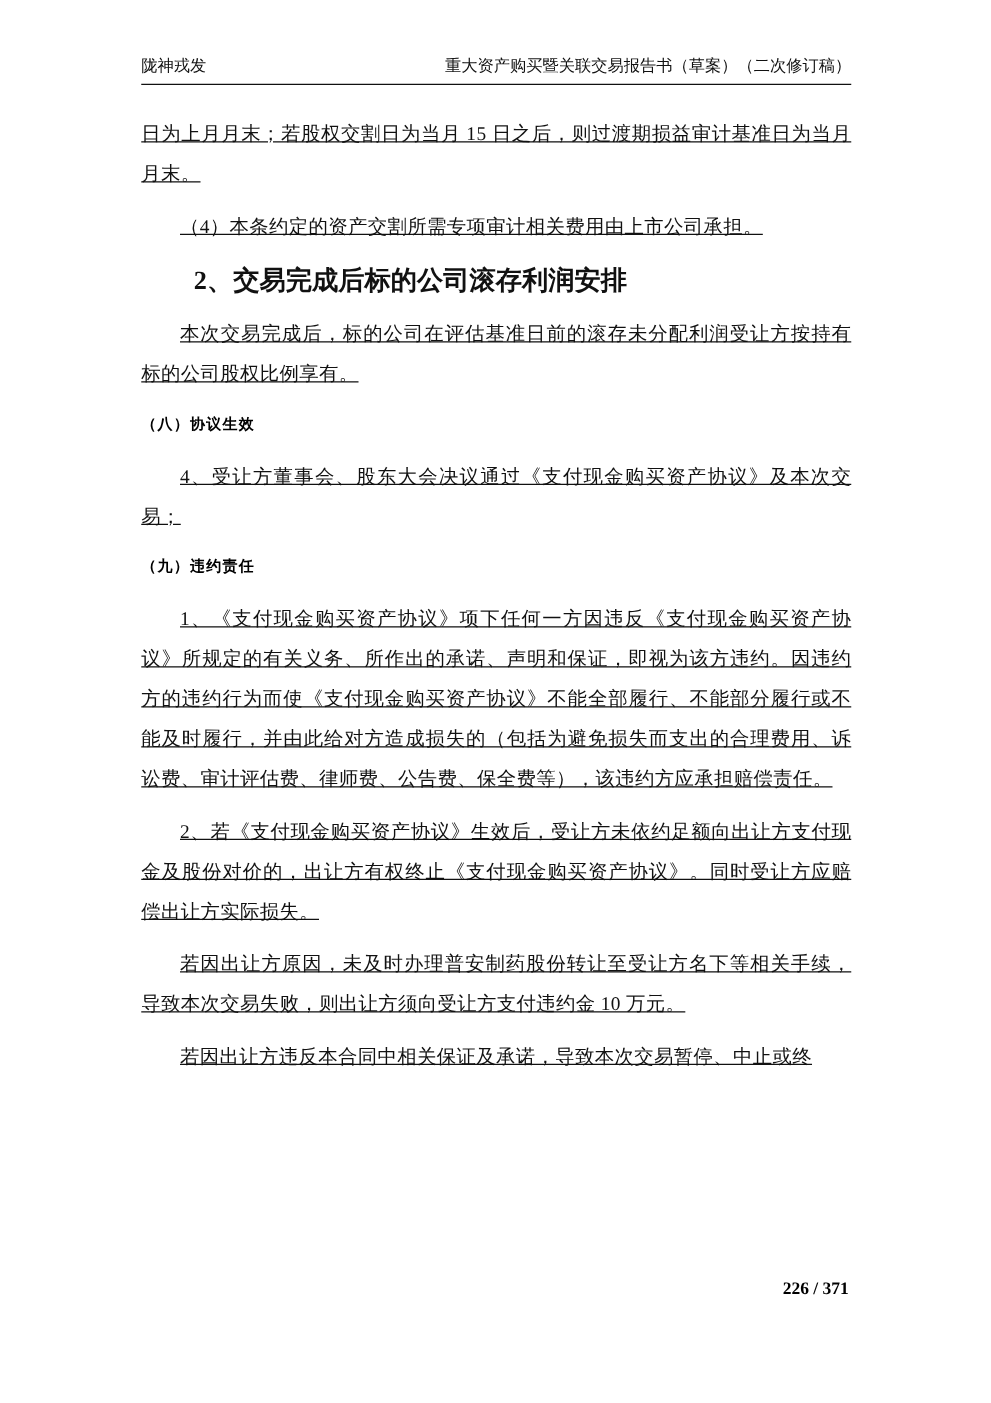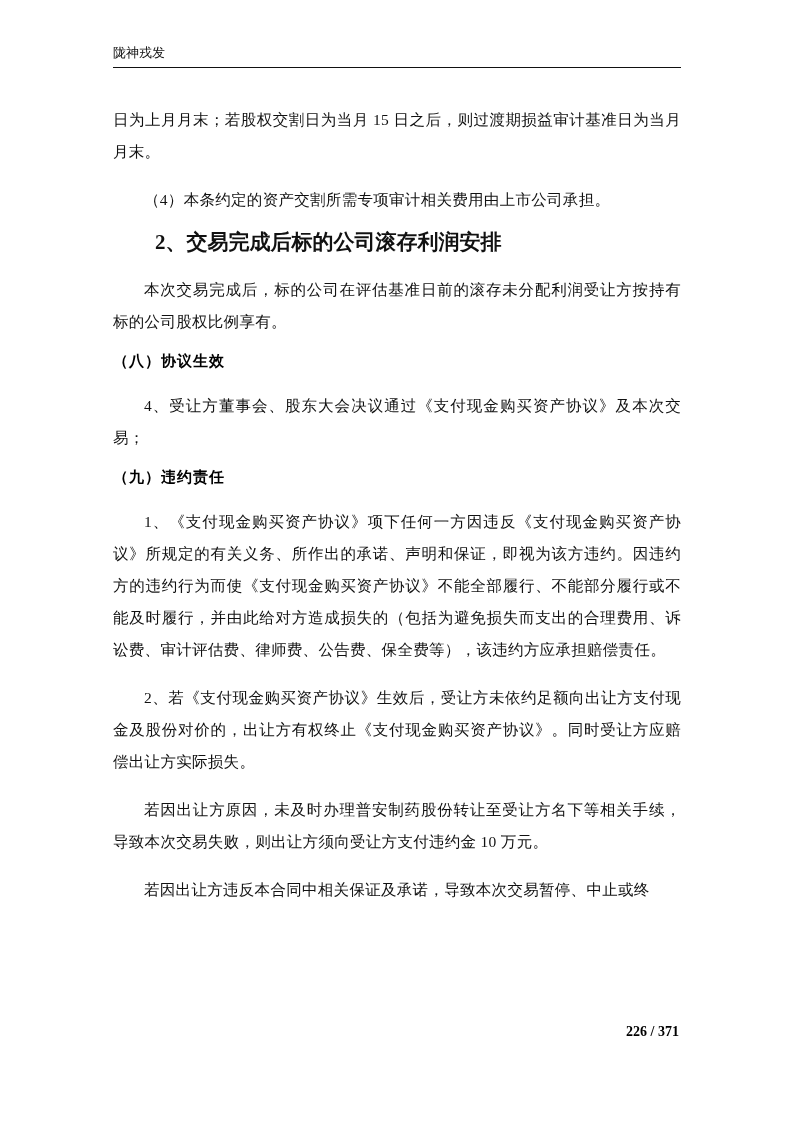--- a/index.html
+++ b/index.html
@@ -36,35 +36,36 @@
   .header .h-right { text-align: right; }
   .doc-body {
     position: absolute;
     left: 113px;
     right: 112px;
     top: 88px;
   }
   .para {
     font-size: 15.5px;
     line-height: 32px;
-    margin: 16px 0 10px 0;
+    margin: 4px 0 10px 0;
     text-align: justify;
     letter-spacing: 0.3px;
+    text-decoration: underline;
   }
   .indent { text-indent: 2em; }
   .subhead {
     font-size: 21px;
     font-weight: bold;
     line-height: 32px;
     margin: 0 0 12px 0;
     text-indent: 2em;
   }
   .sechead {
     font-family: "Liberation Sans", sans-serif;
-    font-size: 15px;
+    font-size: 12px;
     font-weight: bold;
     line-height: 26px;
     margin: 10px 0 14px 0;
     letter-spacing: 1px;
     color: #000000;
   }
   .footer {
     position: absolute;
     right: 114px;
     top: 1024px;
@@ -74,20 +75,21 @@
     color: #000000;
   }
 </style>
 </head>
 <body>
 
 <div class="page">
 
   <div class="header">
     <span class="h-left">陇神戎发</span>
+    <span class="h-right">重大资产购买暨关联交易报告书（草案）（二次修订稿）</span>
   </div>
 
   <div class="doc-body">
     <p class="para">日为上月月末；若股权交割日为当月 15 日之后，则过渡期损益审计基准日为当月月末。</p>
     <p class="para indent">（4）本条约定的资产交割所需专项审计相关费用由上市公司承担。</p>
     <p class="subhead">2、交易完成后标的公司滚存利润安排</p>
     <p class="para indent">本次交易完成后，标的公司在评估基准日前的滚存未分配利润受让方按持有标的公司股权比例享有。</p>
     <h2 class="sechead">（八）协议生效</h2>
     <p class="para indent">4、受让方董事会、股东大会决议通过《支付现金购买资产协议》及本次交易；</p>
     <h2 class="sechead">（九）违约责任</h2>

